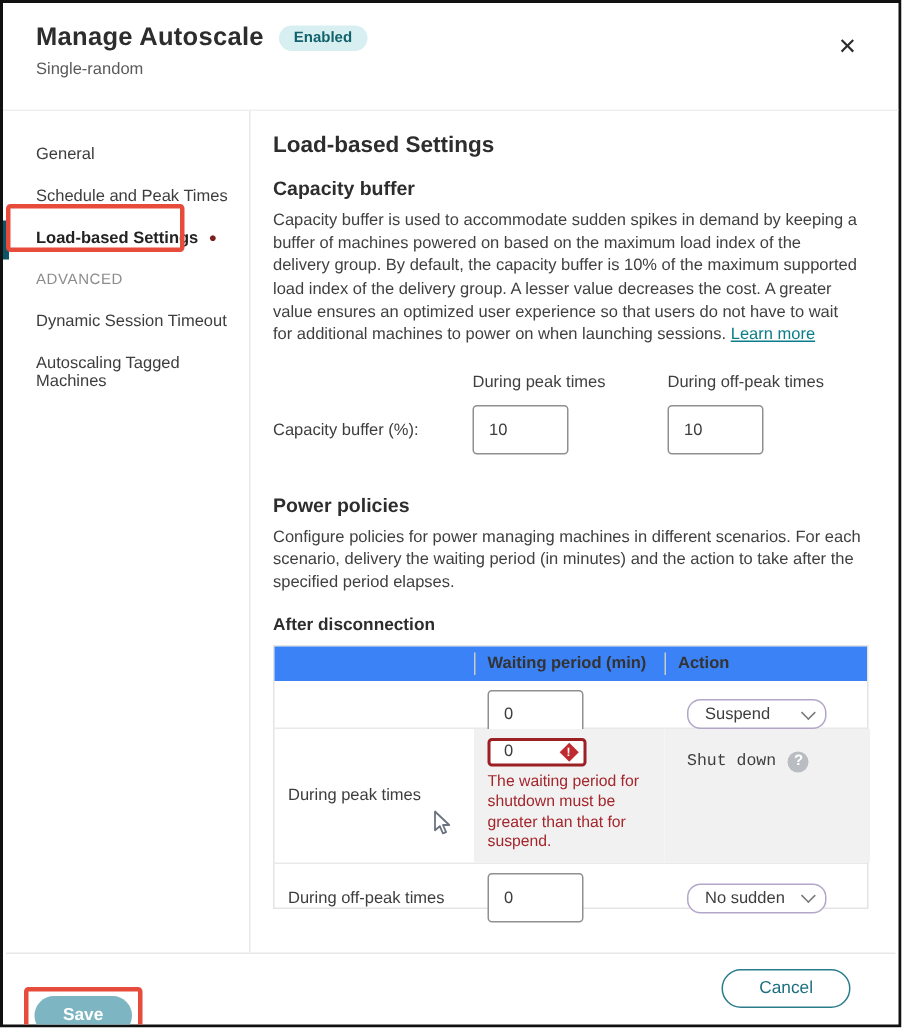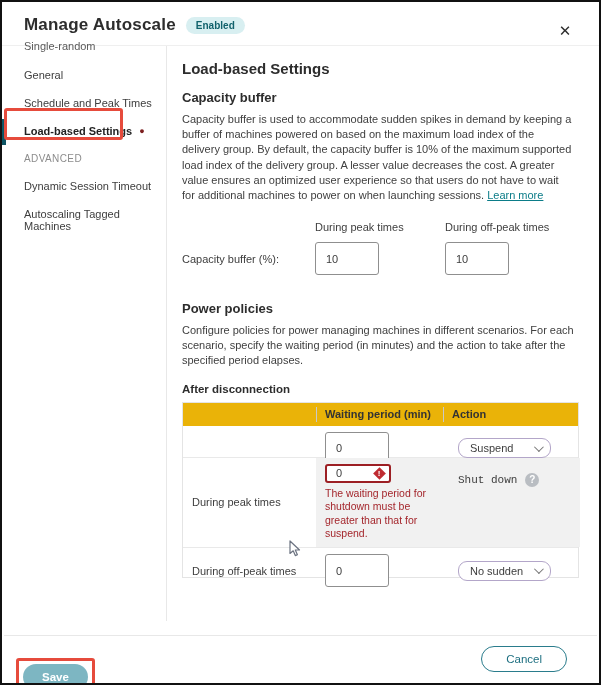--- a/index.html
+++ b/index.html
@@ -8,21 +8,21 @@
 
   .dialog {
     position: relative;
     width: 601px; height: 685px;
     border: 2px solid #111111;
     background: #ffffff;
     overflow: hidden;
   }
 
   
-  .header { position: relative; height: 44px; padding: 13px 0 0 22px; border-bottom: 1px solid #efefef; }
+  .header { position: relative; height: 72px; padding: 13px 0 0 22px; border-bottom: 1px solid #efefef; }
   .title-row { display: flex; align-items: center; gap: 10px; }
   .title { font-size: 17px; font-weight: bold; color: #2d2d2d; letter-spacing: 0.2px; }
   .badge {
     background: #d8eff1; color: #11626c;
     font-size: 10px; font-weight: bold;
     padding: 3px 10px; border-radius: 9px;
   }
   .subtitle { font-size: 11px; color: #5a5a5a; margin-top: 5px; }
   .close-btn {
     position: absolute; top: 20px; right: 25px;
@@ -61,21 +61,21 @@
   .text-input {
     width: 64px; height: 33px;
     border: 1px solid #8f8f8f; border-radius: 3px;
     font-size: 11px; font-family: "Liberation Sans", sans-serif;
     padding: 0 0 0 10px; color: #3d3d3d; background: #fff;
   }
 
   
   .table-heading { font-size: 11.5px; font-weight: bold; color: #2d2d2d; margin: 14px 0 7px 0; }
   .ptable { width: 397px; border: 1px solid #e4e4e4; font-size: 11px; }
-  .t-header { display: grid; grid-template-columns: 133px 127px 137px; background: #eab308; height: 23px; align-items: center; font-weight: bold; color: #333; }
+  .t-header { display: grid; grid-template-columns: 133px 127px 137px; background: #3b82f6; height: 23px; align-items: center; font-weight: bold; color: #333; }
   .t-header .hcell { padding-left: 9px; height: 15px; line-height: 15px; }
   .t-header .hcell + .hcell { border-left: 1px solid #c9c9c9; padding-left: 8px; }
   .t-row { display: grid; grid-template-columns: 133px 127px 137px; border-top: 1px solid #e9e9e9; align-items: center; }
   .t-row .cell { padding: 6px 0 6px 9px; }
   .t-row .cell.c2 { padding-left: 9px; }
   .t-row .cell.c3 { padding-left: 15px; }
   .row-error .cell.c2, .row-error .cell.c3 { background: #f1f1f1; align-self: stretch; }
   .row-error .cell { display: flex; flex-direction: column; justify-content: flex-start; }
   .row-error .cell.c1 { justify-content: center; }
   .row-error .cell.c3 { flex-direction: row; align-items: center; gap: 8px; padding-top: 16px; align-items: flex-start; }
@@ -171,21 +171,21 @@
           <span class="col-label">During off-peak times</span>
         </div>
         <div class="cap-row">
           <span>Capacity buffer (%):</span>
           <span><input class="text-input" value="10" style=""></span>
           <span><input class="text-input" value="10" style=""></span>
         </div>
       </div>
 
       <h2 class="section-heading">Power policies</h2>
-      <p class="desc">Configure policies for power managing machines in different scenarios. For each scenario, specify the waiting period (in minutes) and the action to take after the specified period elapses.</p>
+      <p class="desc">Configure policies for power managing machines in different scenarios. For each scenario, delivery the waiting period (in minutes) and the action to take after the specified period elapses.</p>
 
       <h3 class="table-heading">After disconnection</h3>
 
       <div class="ptable">
         <div class="t-header">
           <span class="hcell"></span>
           <span class="hcell">Waiting period (min)</span>
           <span class="hcell">Action</span>
         </div>
 

